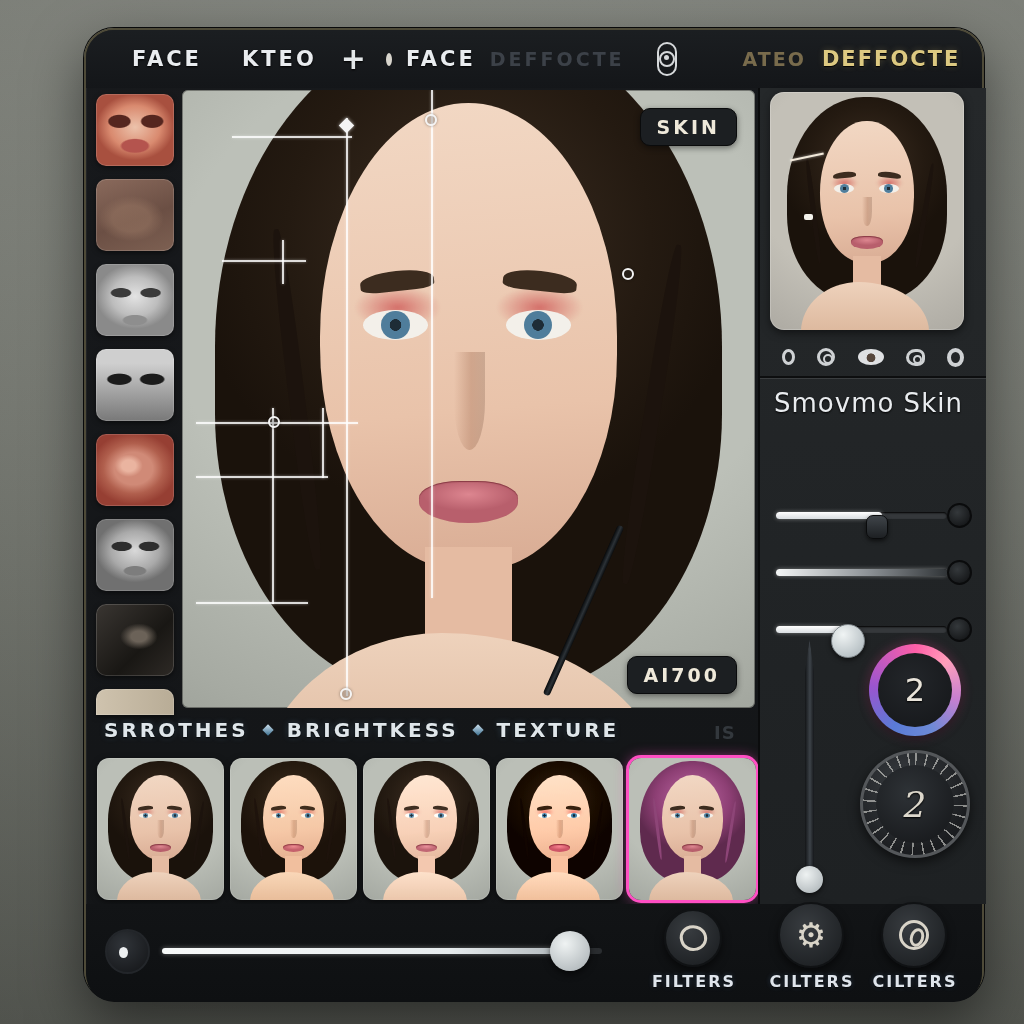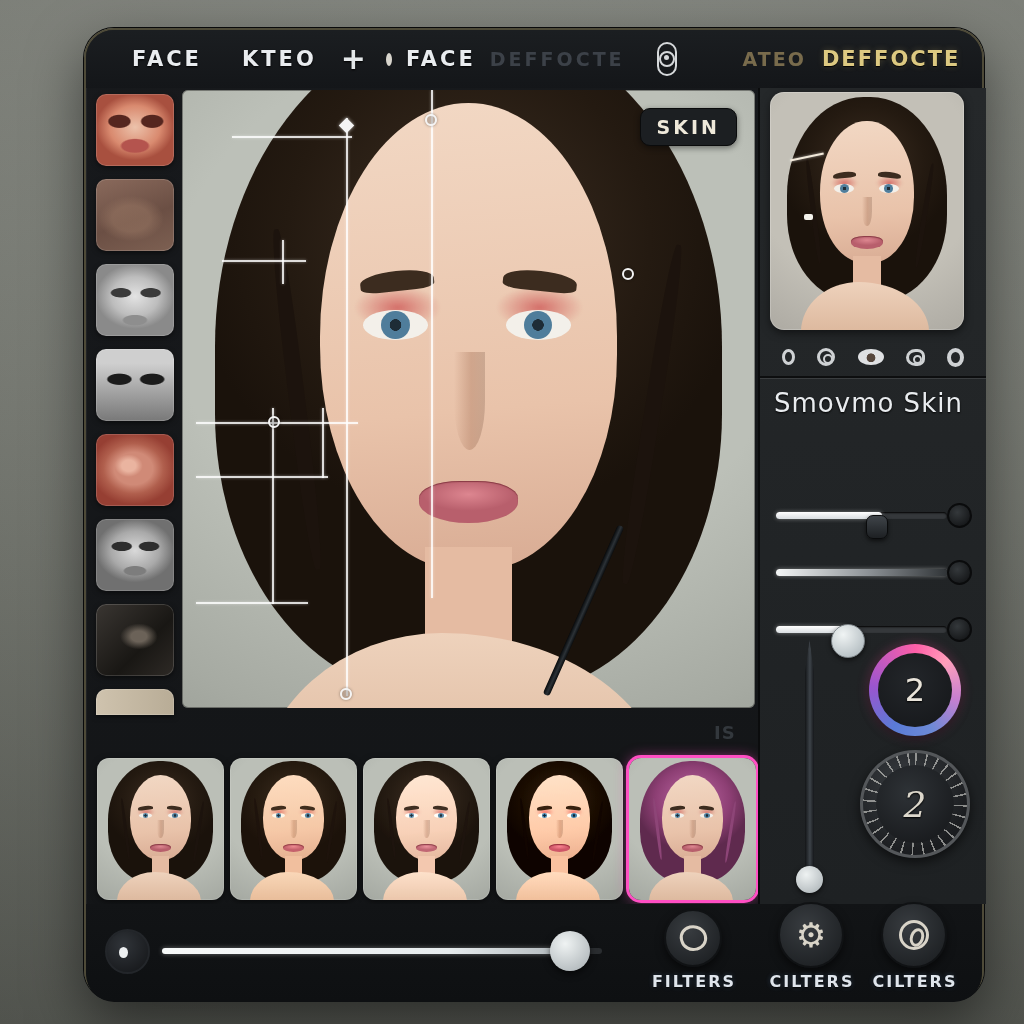--- a/index.html
+++ b/index.html
@@ -334,22 +334,30 @@
     <div class="guide" style="left:90px; top:318px; width:2px; height:196px;"></div>
     <div class="guide" style="left:140px; top:318px; width:2px; height:70px;"></div>
     <div class="guide" style="left:14px; top:512px; width:112px; height:2px;"></div>
     <div class="gdiamond" style="left:159px; top:30px;"></div>
     <div class="ghandle" style="left:243px; top:24px;"></div>
     <div class="ghandle" style="left:158px; top:598px;"></div>
     <div class="ghandle" style="left:86px; top:326px;"></div>
     <div class="ghandle" style="left:440px; top:178px;"></div>
     <div class="canvas-pen"></div>
     <div class="badge" style="right:18px; top:18px;">SKIN</div>
-  </div>
-
+    <div class="badge" style="right:18px; bottom:14px;">AI700</div>
+  </div>
+
+  <div class="tabs">
+    <span class="tab-label">SRROTHES</span>
+    <span class="tab-sep"></span>
+    <span class="tab-label">BRIGHTKESS</span>
+    <span class="tab-sep"></span>
+    <span class="tab-label">TEXTURE</span>
+  </div>
   <span class="tabs-faint">IS</span>
 
   <div class="filmstrip">
     <div class="film-thumb">
         <div class="face-slot">
   <div class="fp hair-back"></div>
   <div class="fp face-skin"></div>
   <div class="fp eshade eshade-l"></div>
   <div class="fp eshade eshade-r"></div>
   <div class="fp brow brow-l"></div>

